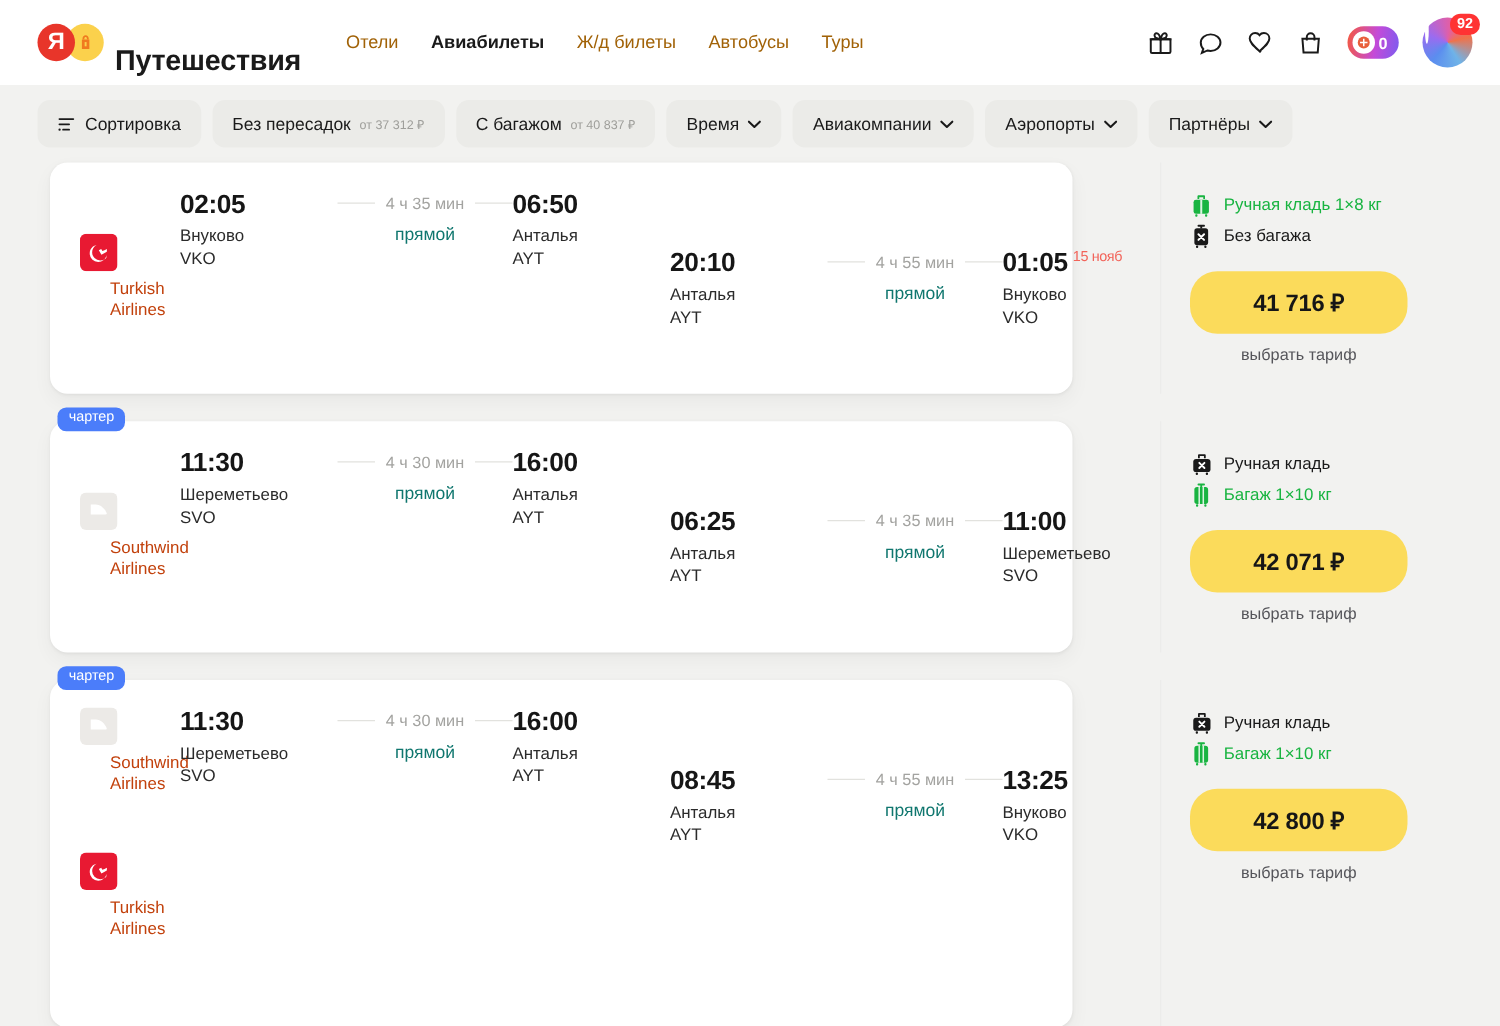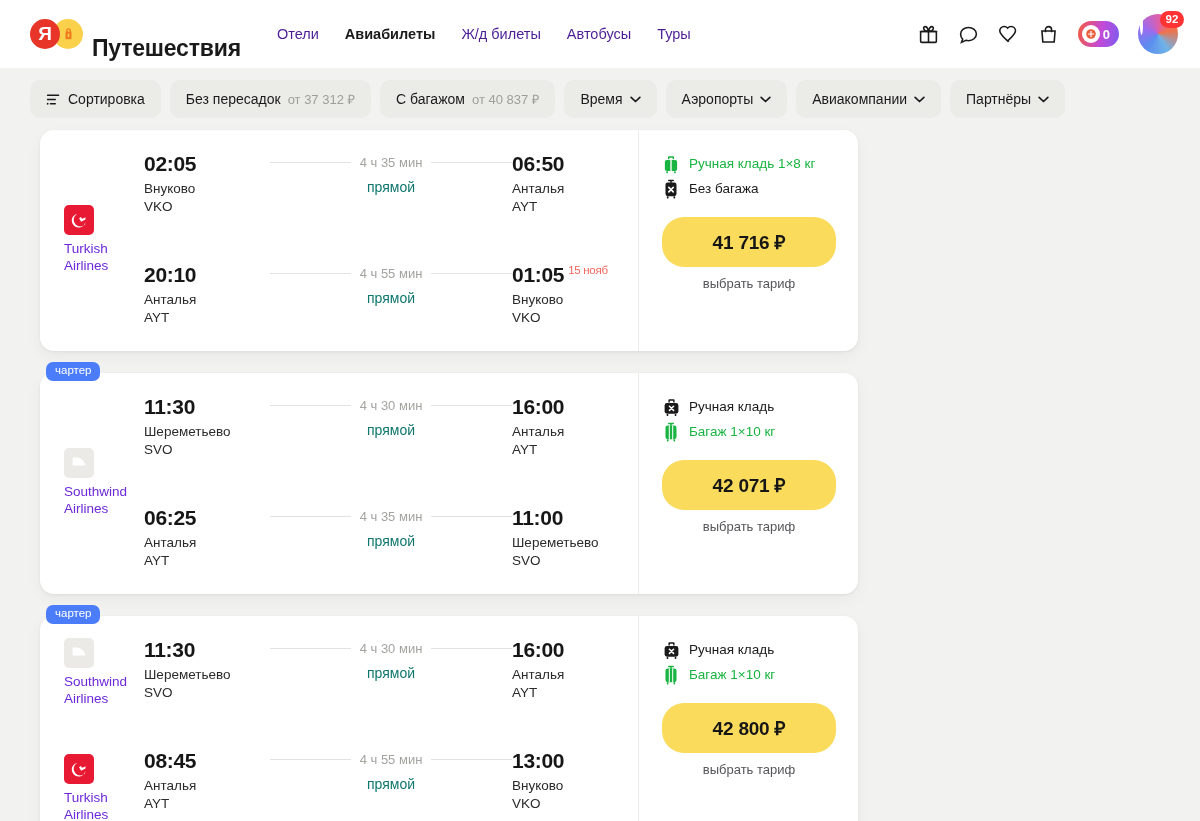--- a/index.html
+++ b/index.html
@@ -37,21 +37,21 @@
     position: relative; z-index: 1;
   }
   .logo-text {
     font-size: 23px; font-weight: bold; color: #1a1a1a;
     letter-spacing: -0.2px;
     margin-top: 28px;
   }
 
   .nav { display: flex; align-items: center; gap: 26px; margin-left: 36px; }
   .nav-item {
-    font-size: 14.5px; color: #4c1d95; cursor: pointer; white-space: nowrap;
+    font-size: 14.5px; color: #a16207; cursor: pointer; white-space: nowrap;
   }
   .nav-item.active { color: #1a1a1a; font-weight: bold; }
 
   .header-right {
     margin-left: auto; display: flex; align-items: center; gap: 19px;
   }
   .hicon { cursor: pointer; display: flex; align-items: center; justify-content: center; }
   .plus-badge {
     display: flex; align-items: center; gap: 3px;
     height: 26px; padding: 0 9px 0 4px; border-radius: 13px;
@@ -99,21 +99,21 @@
     display: flex; align-items: center; gap: 9px;
     padding: 12px 0 12px 30px;
     background: #f2f2f0;
   }
   .chip {
     display: flex; align-items: center; gap: 7px;
     height: 38px; padding: 0 16px;
     background: #ebebe8; border-radius: 10px;
     font-size: 14px; color: #1a1a1a; cursor: pointer; white-space: nowrap;
   }
-  .chip-sub { color: #9e9e9a; font-size: 13px; }
+  .chip-sub { color: #9e9e9a; font-size: 10px; }
   .chev { width: 11px; height: 7px; flex: none; }
 
   
   .results { padding: 0 0 20px 40px; }
   .card {
     position: relative;
     width: 818px;
     background: #fff;
     border-radius: 14px;
     box-shadow: 0 1px 3px rgba(0,0,0,.06), 0 6px 16px rgba(0,0,0,.045);
@@ -131,25 +131,25 @@
 
   
   .airline-col {
     width: 104px; flex: none;
     display: flex; flex-direction: column;
     padding-left: 24px;
   }
   .airline-col.centered { justify-content: center; }
   .airline-block { display: flex; flex-direction: column; gap: 5px; }
   .airline-name {
-    font-size: 13.5px; color: #6d28d9; line-height: 17px;
+    font-size: 13.5px; color: #c2410c; line-height: 17px; margin-left: 24px;
   }
 
   
-  .segments { flex: 1; display: flex; flex-direction: column; }
+  .segments { flex: 1; display: flex; }
   .segment { display: flex; align-items: flex-start; }
   .segment + .segment { margin-top: 47px; }
 
   .endpoint { width: 126px; flex: none; }
   .ep-time {
     font-size: 21px; font-weight: bold; color: #161616;
     letter-spacing: -0.3px; line-height: 24px;
     display: flex; align-items: flex-start; gap: 4px;
   }
   .ep-date {
@@ -291,28 +291,28 @@
 
 
   <div class="chip">
     <span>Время</span>
     <svg class="chev" viewBox="0 0 12 8">
         <path d="M1 1.5L6 6.3l5-4.8" stroke="#1a1a1a" stroke-width="1.9" fill="none" stroke-linecap="round" stroke-linejoin="round"></path>
       </svg>
   </div>
 
   <div class="chip">
-    <span>Аэропорты</span>
+    <span>Авиакомпании</span>
     <svg class="chev" viewBox="0 0 12 8">
         <path d="M1 1.5L6 6.3l5-4.8" stroke="#1a1a1a" stroke-width="1.9" fill="none" stroke-linecap="round" stroke-linejoin="round"></path>
       </svg>
   </div>
 
   <div class="chip">
-    <span>Авиакомпании</span>
+    <span>Аэропорты</span>
     <svg class="chev" viewBox="0 0 12 8">
         <path d="M1 1.5L6 6.3l5-4.8" stroke="#1a1a1a" stroke-width="1.9" fill="none" stroke-linecap="round" stroke-linejoin="round"></path>
       </svg>
   </div>
 
   <div class="chip">
     <span>Партнёры</span>
     <svg class="chev" viewBox="0 0 12 8">
         <path d="M1 1.5L6 6.3l5-4.8" stroke="#1a1a1a" stroke-width="1.9" fill="none" stroke-linecap="round" stroke-linejoin="round"></path>
       </svg>
@@ -578,21 +578,21 @@
       <div class="middle">
         <div class="dur-row">
           <span class="dur-line"></span>
           <span class="dur-text">4 ч 55 мин</span>
           <span class="dur-line"></span>
         </div>
         <div class="stops">прямой</div>
       </div>
       <div class="endpoint">
       <div class="ep-time">
-        <span>13:00</span>
+        <span>13:25</span>
 
       </div>
       <div class="ep-city">Внуково</div>
       <div class="ep-code">VKO</div>
     </div>
     </div>
         </div>
       </div>
       <div class="card-right">
 

